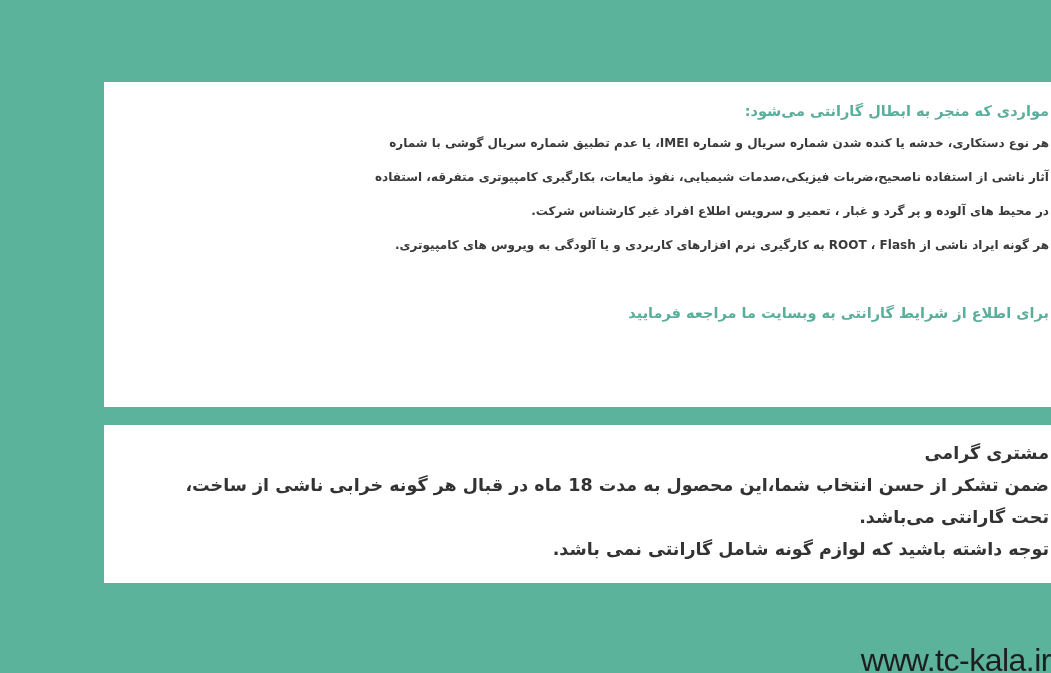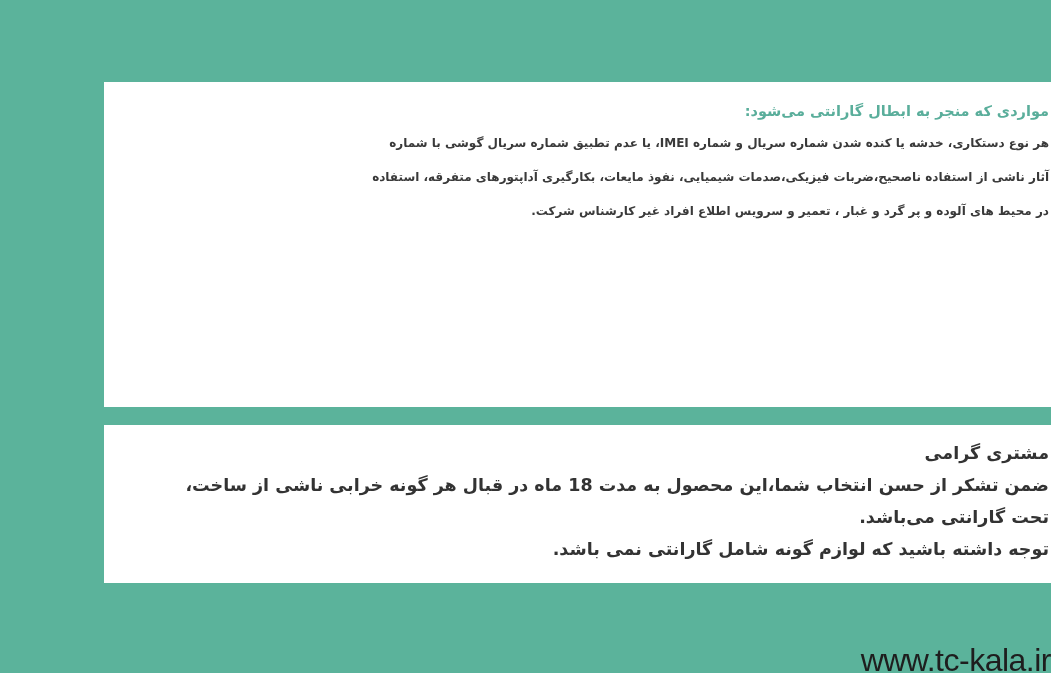--- a/index.html
+++ b/index.html
@@ -31,23 +31,25 @@
     font-family: "Liberation Sans", sans-serif; font-size: 32px; color: #1e1e1e;
     letter-spacing: -0.5px;
   }
 </style>
 </head>
 <body>
 
 <div class="card" id="card1">
   <p class="heading">مواردی که منجر به ابطال گارانتی می‌شود:</p>
   <p class="line">هر نوع دستکاری، خدشه یا کنده شدن شماره سریال و شماره IMEI، یا عدم تطبیق شماره سریال گوشی با شماره</p>
-  <p class="line">آثار ناشی از استفاده ناصحیح،ضربات فیزیکی،صدمات شیمیایی، نفوذ مایعات، بکارگیری آداپتورهای متفرقه، استفاده</p>
+  <p class="line">آثار ناشی از استفاده ناصحیح،ضربات فیزیکی،صدمات شیمیایی، نفوذ مایعات، بکارگیری کامپیوتری متفرقه، استفاده</p>
   <p class="line">در محیط های آلوده و پر گرد و غبار ، تعمیر و سرویس اطلاع افراد غیر کارشناس شرکت.</p>
+  <p class="line">هر گونه ایراد ناشی از ROOT ، Flash به کارگیری نرم افزارهای کاربردی و یا آلودگی به ویروس های کامپیوتری.</p>
   <div class="spacer"></div>
+  <p class="link-note">برای اطلاع از شرایط گارانتی به وبسایت ما مراجعه فرمایید</p>
 </div>
 
 <div class="card" id="card2">
   <p class="line">مشتری گرامی</p>
   <p class="line">ضمن تشکر از حسن انتخاب شما،این محصول به مدت 18 ماه در قبال هر گونه خرابی ناشی از ساخت،</p>
   <p class="line">تحت گارانتی می‌باشد.</p>
   <p class="line">توجه داشته باشید که لوازم گونه شامل گارانتی نمی باشد.</p>
 </div>
 
 <div class="watermark">www.tc-kala.ir</div>

